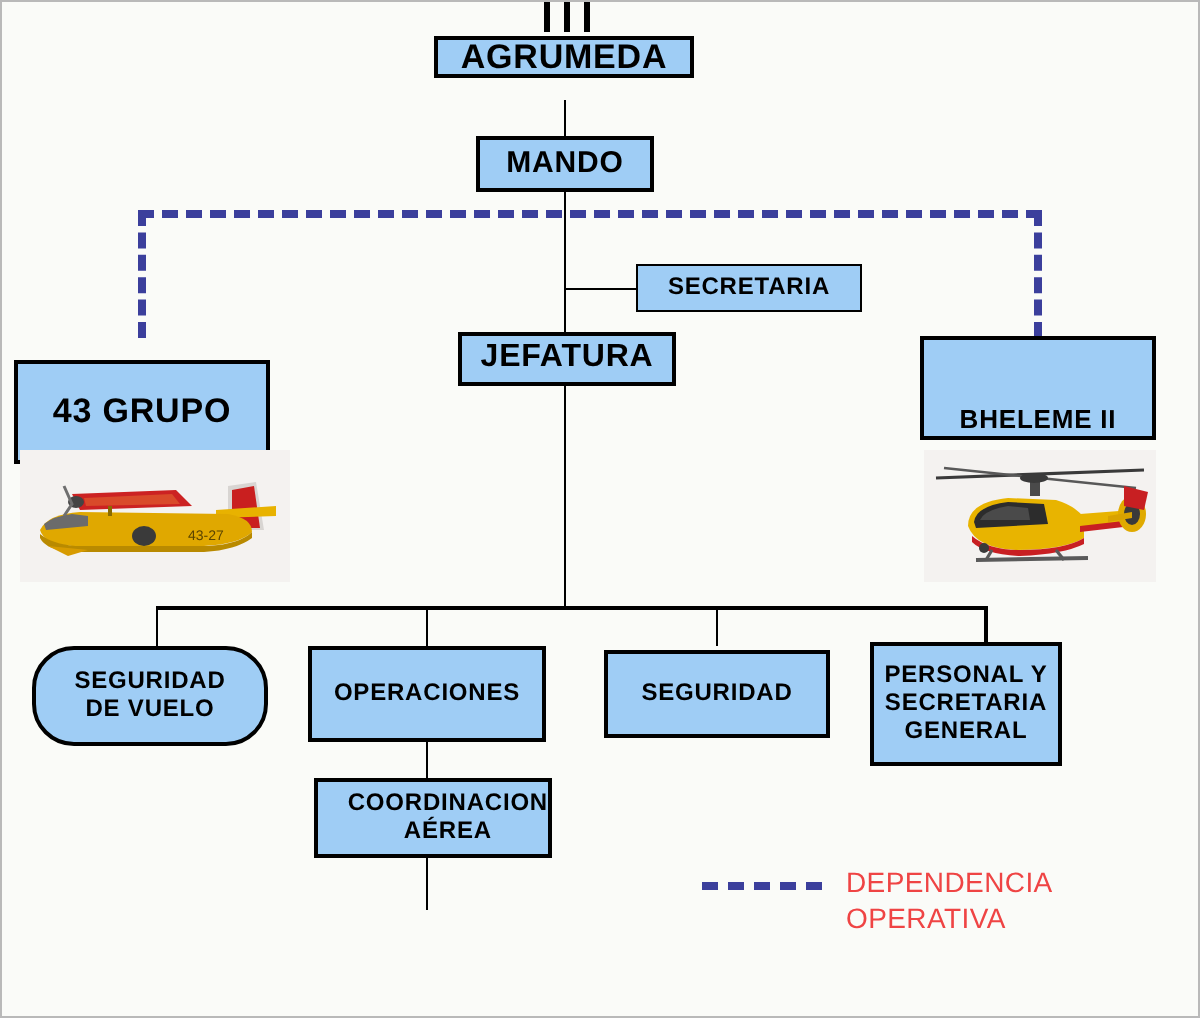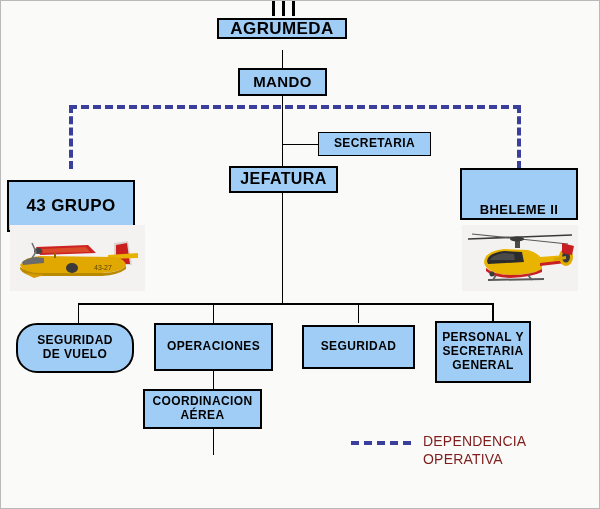--- a/index.html
+++ b/index.html
@@ -77,21 +77,21 @@
   }
   #legend .swatch {
     width: 60px;
     height: 0;
     border-top: 4px dashed #3b3f9c;
     margin-top: 8px;
     flex: 0 0 auto;
   }
   #legend .legend-text {
     margin-left: 12px;
-    color: #7f1d1d;
+    color: #ef4444;
     font-size: 14px;
     font-weight: normal;
     line-height: 1.25;
     white-space: pre-line;
     letter-spacing: 0.2px;
   }
 
   
   .photo {
     position: absolute;
@@ -168,21 +168,21 @@
   <div class="node" style="left:301px; top:324px; width:113px; height:44px; font-size:12px;">
     <span class="lbl">SEGURIDAD</span>
   </div>
 
   <div class="node" style="left:434px; top:320px; width:96px; height:62px; font-size:12px;">
     <span class="lbl">PERSONAL Y
 SECRETARIA
 GENERAL</span>
   </div>
 
-  <div class="node" style="left:142px; top:388px; width:119px; height:40px; font-size:12px;">
+  <div class="node" style="left:156px; top:388px; width:119px; height:40px; font-size:12px;justify-content:flex-end;">
     <span class="lbl">COORDINACION
 AÉREA</span>
   </div>
 
 
   <div class="photo" style="left:9px; top:224px; width:135px; height:66px;">
     <svg width="135" height="66" viewBox="0 0 135 66">
       <rect x="0" y="0" width="135" height="66" fill="#f4f2f0"></rect>
 
       <path d="M104 18 L118 16 L122 40 L104 40 Z" fill="#d8d5d2"></path>

